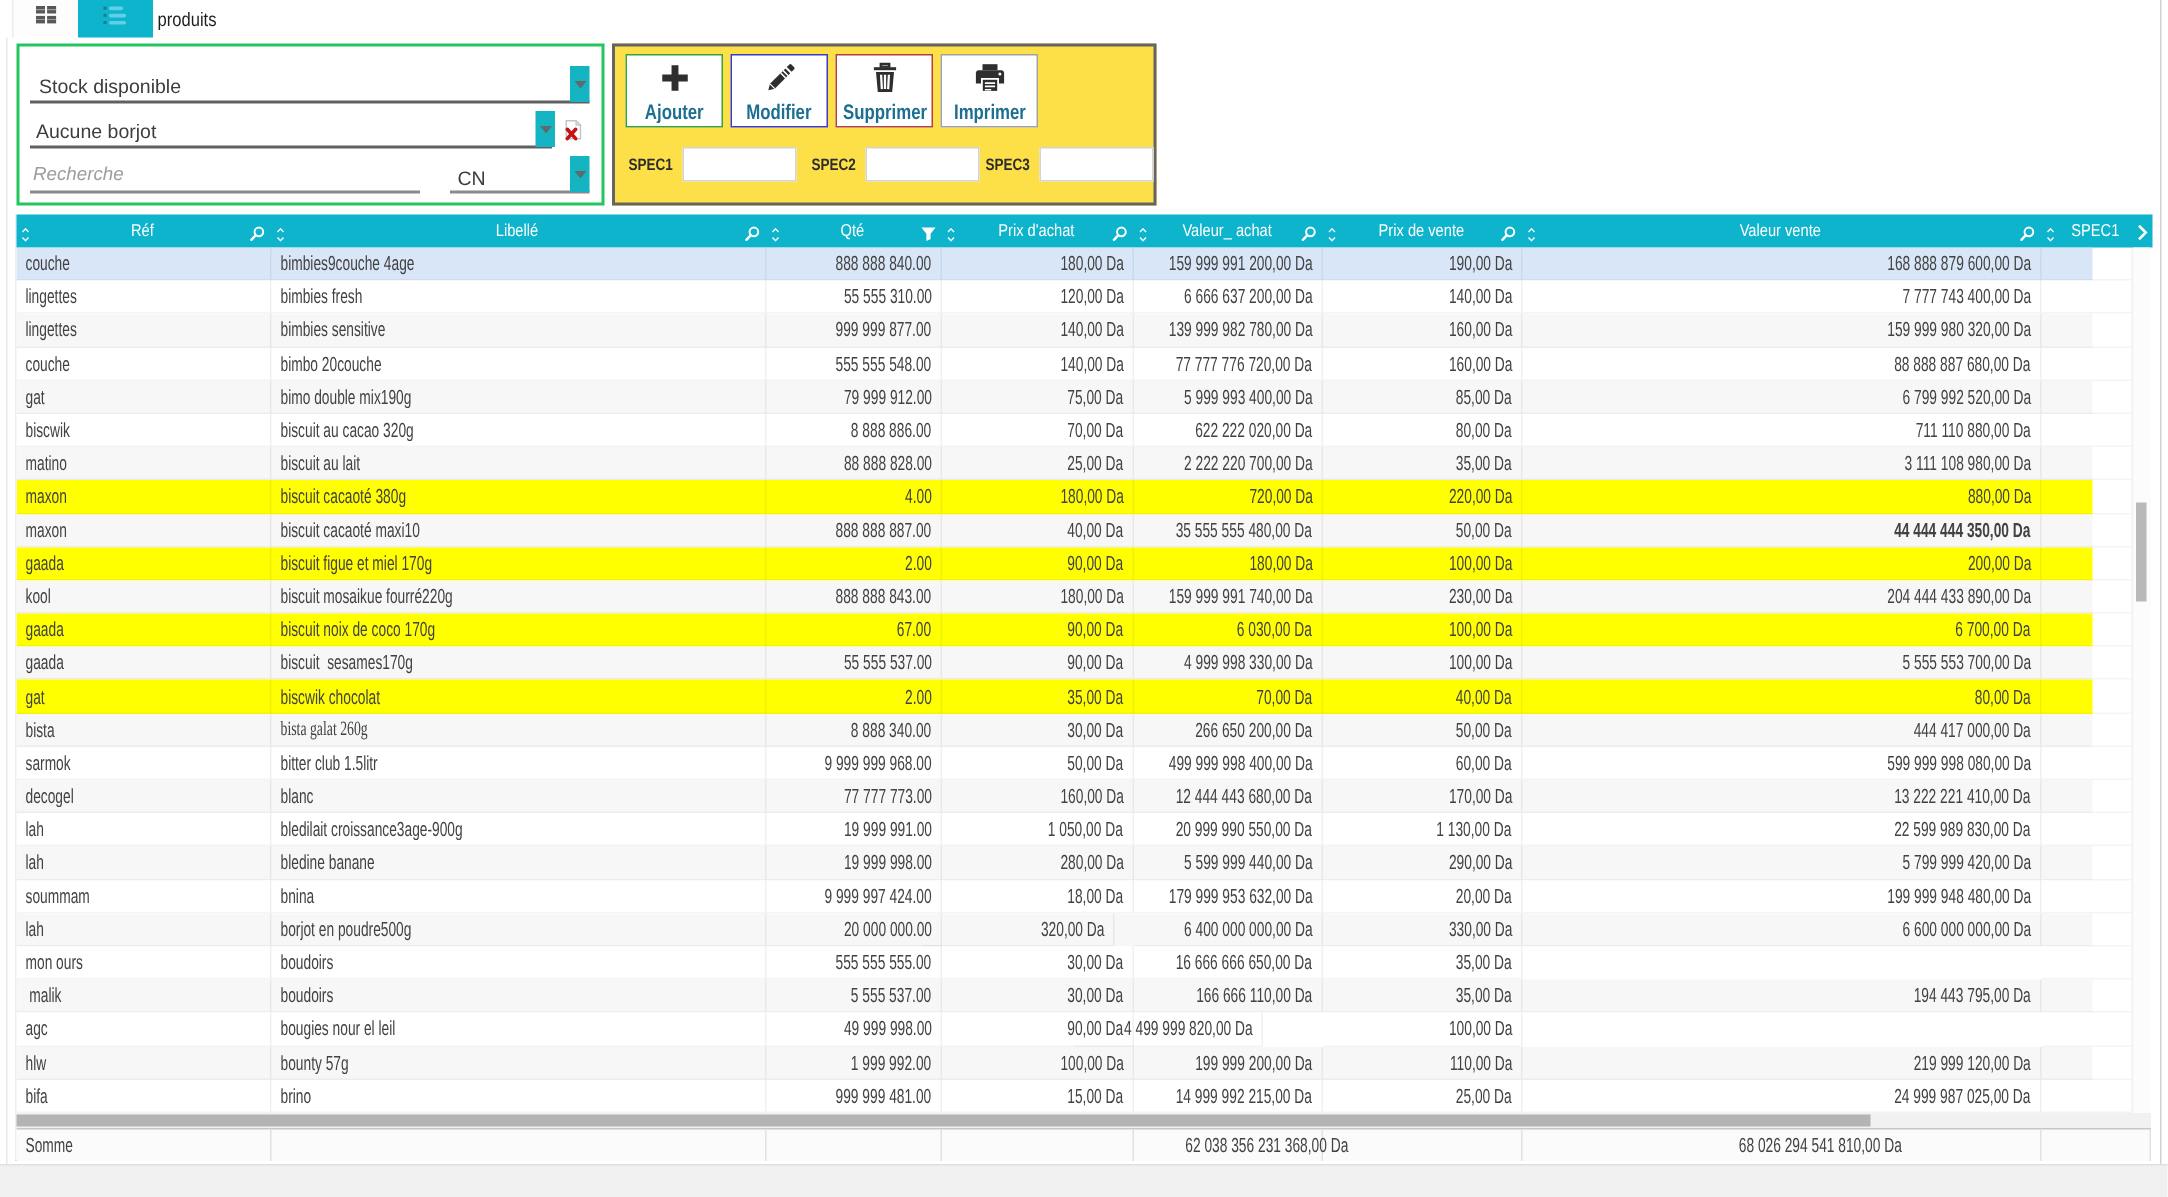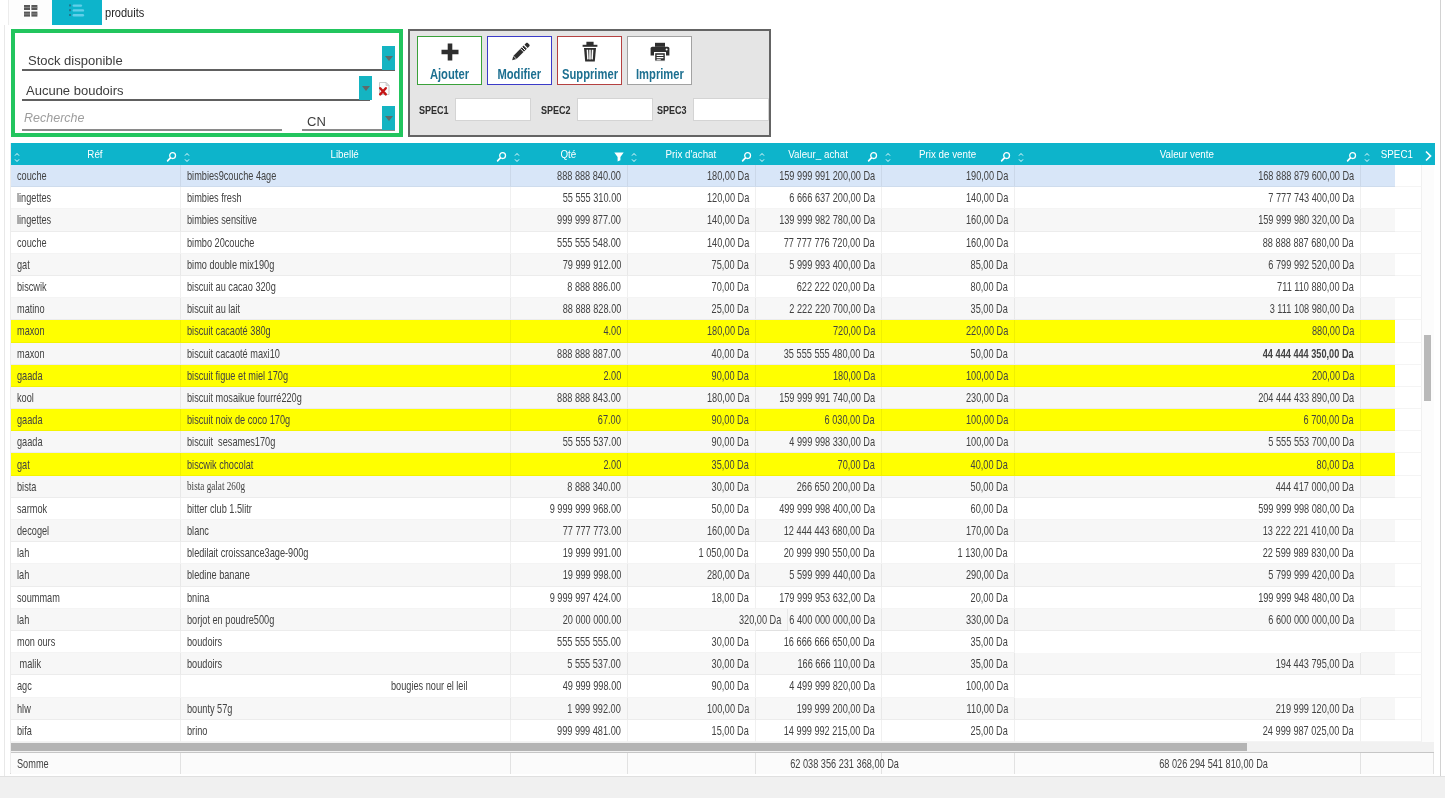--- a/index.html
+++ b/index.html
@@ -16,35 +16,35 @@
   #tab-label { position:absolute; left:105px; top:0; height:25px; display:flex; align-items:center;
     font-size:13px; color:#1f1f1f; }
   #tab-label span { display:inline-block; transform:scaleX(0.85); transform-origin:left center; }
 
   
   #win-left  { position:absolute; left:4px;  top:25px; width:1px; height:751px; background:#e8e8e8; }
   #win-right { position:absolute; left:1440px; top:0;  width:1px; height:776px; background:#d2d2d2; }
 
   
   #filter-panel { position:absolute; left:11px; top:29px; width:392px; height:108px;
-    border:4px solid #22c55e; background:#ffffff; }
+    border:2px solid #22c55e; background:#ffffff; }
   .f-row { position:absolute; left:7px; }
   .f-text { font-size:13px; color:#3d3d3d; }
   .f-underline { position:absolute; left:7px; height:2px; background:#606060; }
   .dd-btn { position:absolute; width:13px; height:24px; background:#14b4c2; cursor:pointer;
     display:flex; align-items:center; justify-content:center; }
   .dd-tri { width:0; height:0; border-left:4px solid transparent; border-right:4px solid transparent;
     border-top:5px solid #5f6a6a; }
   #search-input { position:absolute; left:9px; top:76px; width:258px; height:18px; border:none; outline:none;
     font-family:"Liberation Sans","DejaVu Sans",sans-serif; font-size:12.5px; font-style:italic; color:#3d3d3d; background:transparent; }
   #search-input::placeholder { color:#9d9d9d; font-style:italic; }
 
   
   #actions-panel { position:absolute; left:408px; top:29px; width:363px; height:108px;
-    border:2px solid #646464; background:#e5e5e5; }
+    border:2px solid #646464; background:#fde047; }
   .act-btn { position:absolute; top:5px; width:65px; height:49px; background:#ffffff; cursor:pointer;
     display:flex; flex-direction:column; align-items:center; justify-content:flex-end; padding-bottom:2px; }
   .act-btn .ico { position:absolute; top:3px; left:0; right:0; display:flex; justify-content:center; }
   .act-label { font-size:14px; font-weight:bold; color:#1c6f90; line-height:15px;
     display:inline-block; transform:scaleX(0.8); transform-origin:center center; white-space:nowrap; }
   .spec-group { position:absolute; top:67px; display:flex; align-items:center; }
   .spec-label { display:inline-block; width:36px; font-size:11px; font-weight:bold; color:#2d2d2d;
     transform:scaleX(0.82); transform-origin:left center; }
   .spec-input { width:76px; height:23px; border:1px solid #d4d4d4; background:#fff; outline:none;
     font-family:"Liberation Sans","DejaVu Sans",sans-serif; font-size:11px; color:#333; padding:0 3px; }
@@ -137,21 +137,21 @@
 <div id="filter-panel">
   <div class="f-row" style="top:18px; left:13px;">
     <span class="f-text">Stock disponible</span>
   </div>
   <div class="f-underline" style="top:36px; width:373px;"></div>
   <div class="dd-btn" style="left:367px; top:13px;">
       <span class="dd-tri"></span>
     </div>
 
   <div class="f-row" style="top:48px; left:11px;">
-    <span class="f-text">Aucune boudoirs</span>
+    <span class="f-text">Aucune borjot</span>
   </div>
   <div class="f-underline" style="top:66px; width:348px;"></div>
   <div class="dd-btn" style="left:344px; top:43px;">
       <span class="dd-tri"></span>
     </div>
   <div class="abs" style="left:363px; top:48px; cursor:pointer;">
     <span>
       <svg width="13" height="16" viewBox="0 0 13 16">
         <path d="M1.5 1.5h6.5l3 3v9h-9.5z" fill="#fcfcfc" stroke="#c3c3c3" stroke-width="0.9"></path>
         <path d="M8 1.5l3 3h-3z" fill="#dedede" stroke="#c3c3c3" stroke-width="0.7"></path>
@@ -532,21 +532,21 @@
         <div class="g-cell num" style="left: 617px; width: 128px;"><span class="ct">18,00 Da</span></div>
         <div class="g-cell num" style="left: 745px; width: 126px;"><span class="ct">179 999 953 632,00 Da</span></div>
         <div class="g-cell num" style="left: 871px; width: 133px; align-items: center;"><span class="ct">20,00 Da</span></div>
         <div class="g-cell num" style="left: 1004px; width: 346px;"><span class="ct">199 999 948 480,00 Da</span></div>
         <div class="g-cell" style="left: 1350px; width: 61px;"><span class="ct"></span></div>
       </div>
       <div class="g-row alt">
         <div class="g-cell" style="left: 0px; width: 170px;"><span class="ct">lah</span></div>
         <div class="g-cell" style="left: 170px; width: 330px;"><span class="ct">borjot en poudre500g</span></div>
         <div class="g-cell num" style="left: 500px; width: 117px;"><span class="ct">20 000 000.00</span></div>
-        <div class="g-cell num" style="left: 649px; width: 128px;"><span class="ct">320,00 Da</span></div>
+        <div class="g-cell num" style="left: 604px; width: 128px;"><span class="ct">320,00 Da</span></div>
         <div class="g-cell num" style="left: 745px; width: 126px;"><span class="ct">6 400 000 000,00 Da</span></div>
         <div class="g-cell num" style="left: 871px; width: 133px;"><span class="ct">330,00 Da</span></div>
         <div class="g-cell num" style="left: 1004px; width: 346px;"><span class="ct">6 600 000 000,00 Da</span></div>
         <div class="g-cell" style="left: 1350px; width: 61px;"><span class="ct"></span></div>
       </div>
       <div class="g-row">
         <div class="g-cell" style="left: 0px; width: 170px;"><span class="ct">mon ours</span></div>
         <div class="g-cell" style="left: 170px; width: 330px;"><span class="ct">boudoirs</span></div>
         <div class="g-cell num" style="left: 500px; width: 117px;"><span class="ct">555 555 555.00</span></div>
         <div class="g-cell num" style="left: 617px; width: 128px;"><span class="ct">30,00 Da</span></div>
@@ -559,24 +559,24 @@
         <div class="g-cell" style="left: 170px; width: 330px;"><span class="ct">boudoirs</span></div>
         <div class="g-cell num" style="left: 500px; width: 117px;"><span class="ct">5 555 537.00</span></div>
         <div class="g-cell num" style="left: 617px; width: 128px;"><span class="ct">30,00 Da</span></div>
         <div class="g-cell num" style="left: 745px; width: 126px;"><span class="ct">166 666 110,00 Da</span></div>
         <div class="g-cell num" style="left: 871px; width: 133px;"><span class="ct">35,00 Da</span></div>
         <div class="g-cell num" style="left: 1004px; width: 346px;"><span class="ct">194 443 795,00 Da</span></div>
         <div class="g-cell" style="left: 1350px; width: 61px;"><span class="ct"></span></div>
       </div>
       <div class="g-row">
         <div class="g-cell" style="left: 0px; width: 170px;"><span class="ct">agc</span></div>
-        <div class="g-cell" style="left: 170px; width: 330px; justify-content: flex-end;"><span class="ct">bougies nour el leil</span></div>
+        <div class="g-cell" style="left: 170px; width: 330px;"><span class="ct">bougies nour el leil</span></div>
         <div class="g-cell num" style="left: 500px; width: 117px;"><span class="ct">49 999 998.00</span></div>
         <div class="g-cell num" style="left: 617px; width: 128px;"><span class="ct">90,00 Da</span></div>
-        <div class="g-cell num" style="left: 745px; width: 126px;"><span class="ct">4 499 999 820,00 Da</span></div>
+        <div class="g-cell num" style="left: 705px; width: 126px;"><span class="ct">4 499 999 820,00 Da</span></div>
         <div class="g-cell num" style="left: 871px; width: 133px;"><span class="ct">100,00 Da</span></div>
         <div class="g-cell" style="left: 1350px; width: 61px;"><span class="ct"></span></div>
       </div>
       <div class="g-row alt">
         <div class="g-cell" style="left: 0px; width: 170px;"><span class="ct">hlw</span></div>
         <div class="g-cell" style="left: 170px; width: 330px;"><span class="ct">bounty 57g</span></div>
         <div class="g-cell num" style="left: 500px; width: 117px;"><span class="ct">1 999 992.00</span></div>
         <div class="g-cell num" style="left: 617px; width: 128px;"><span class="ct">100,00 Da</span></div>
         <div class="g-cell num" style="left: 745px; width: 126px;"><span class="ct">199 999 200,00 Da</span></div>
         <div class="g-cell num" style="left: 871px; width: 133px;"><span class="ct">110,00 Da</span></div>

